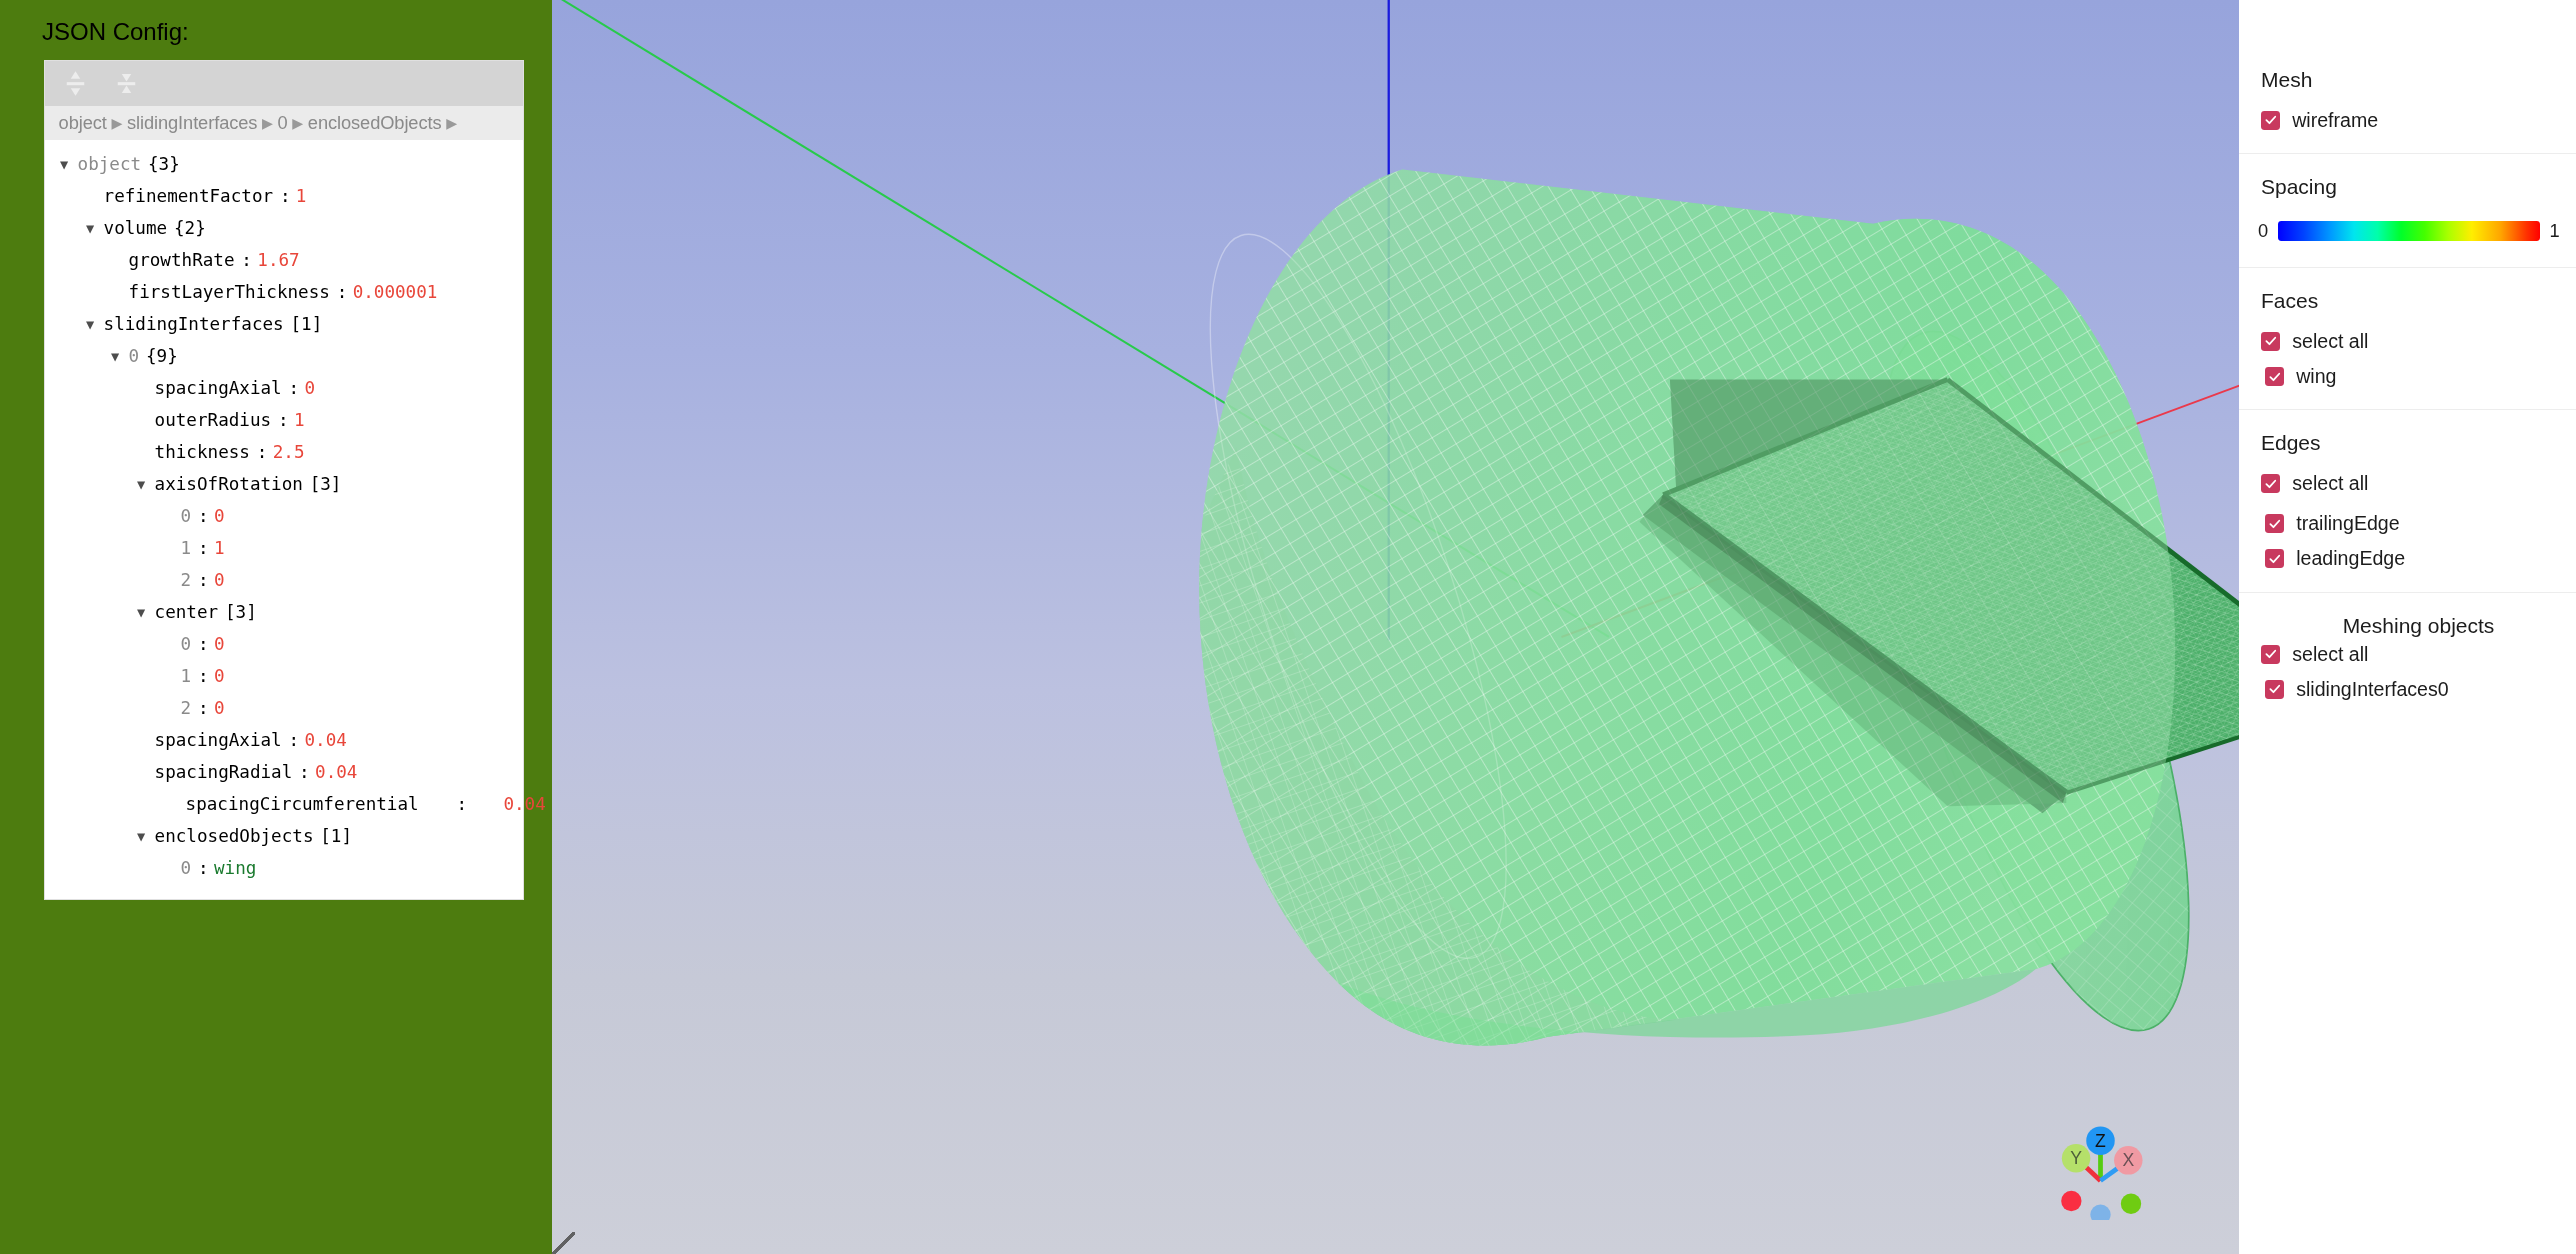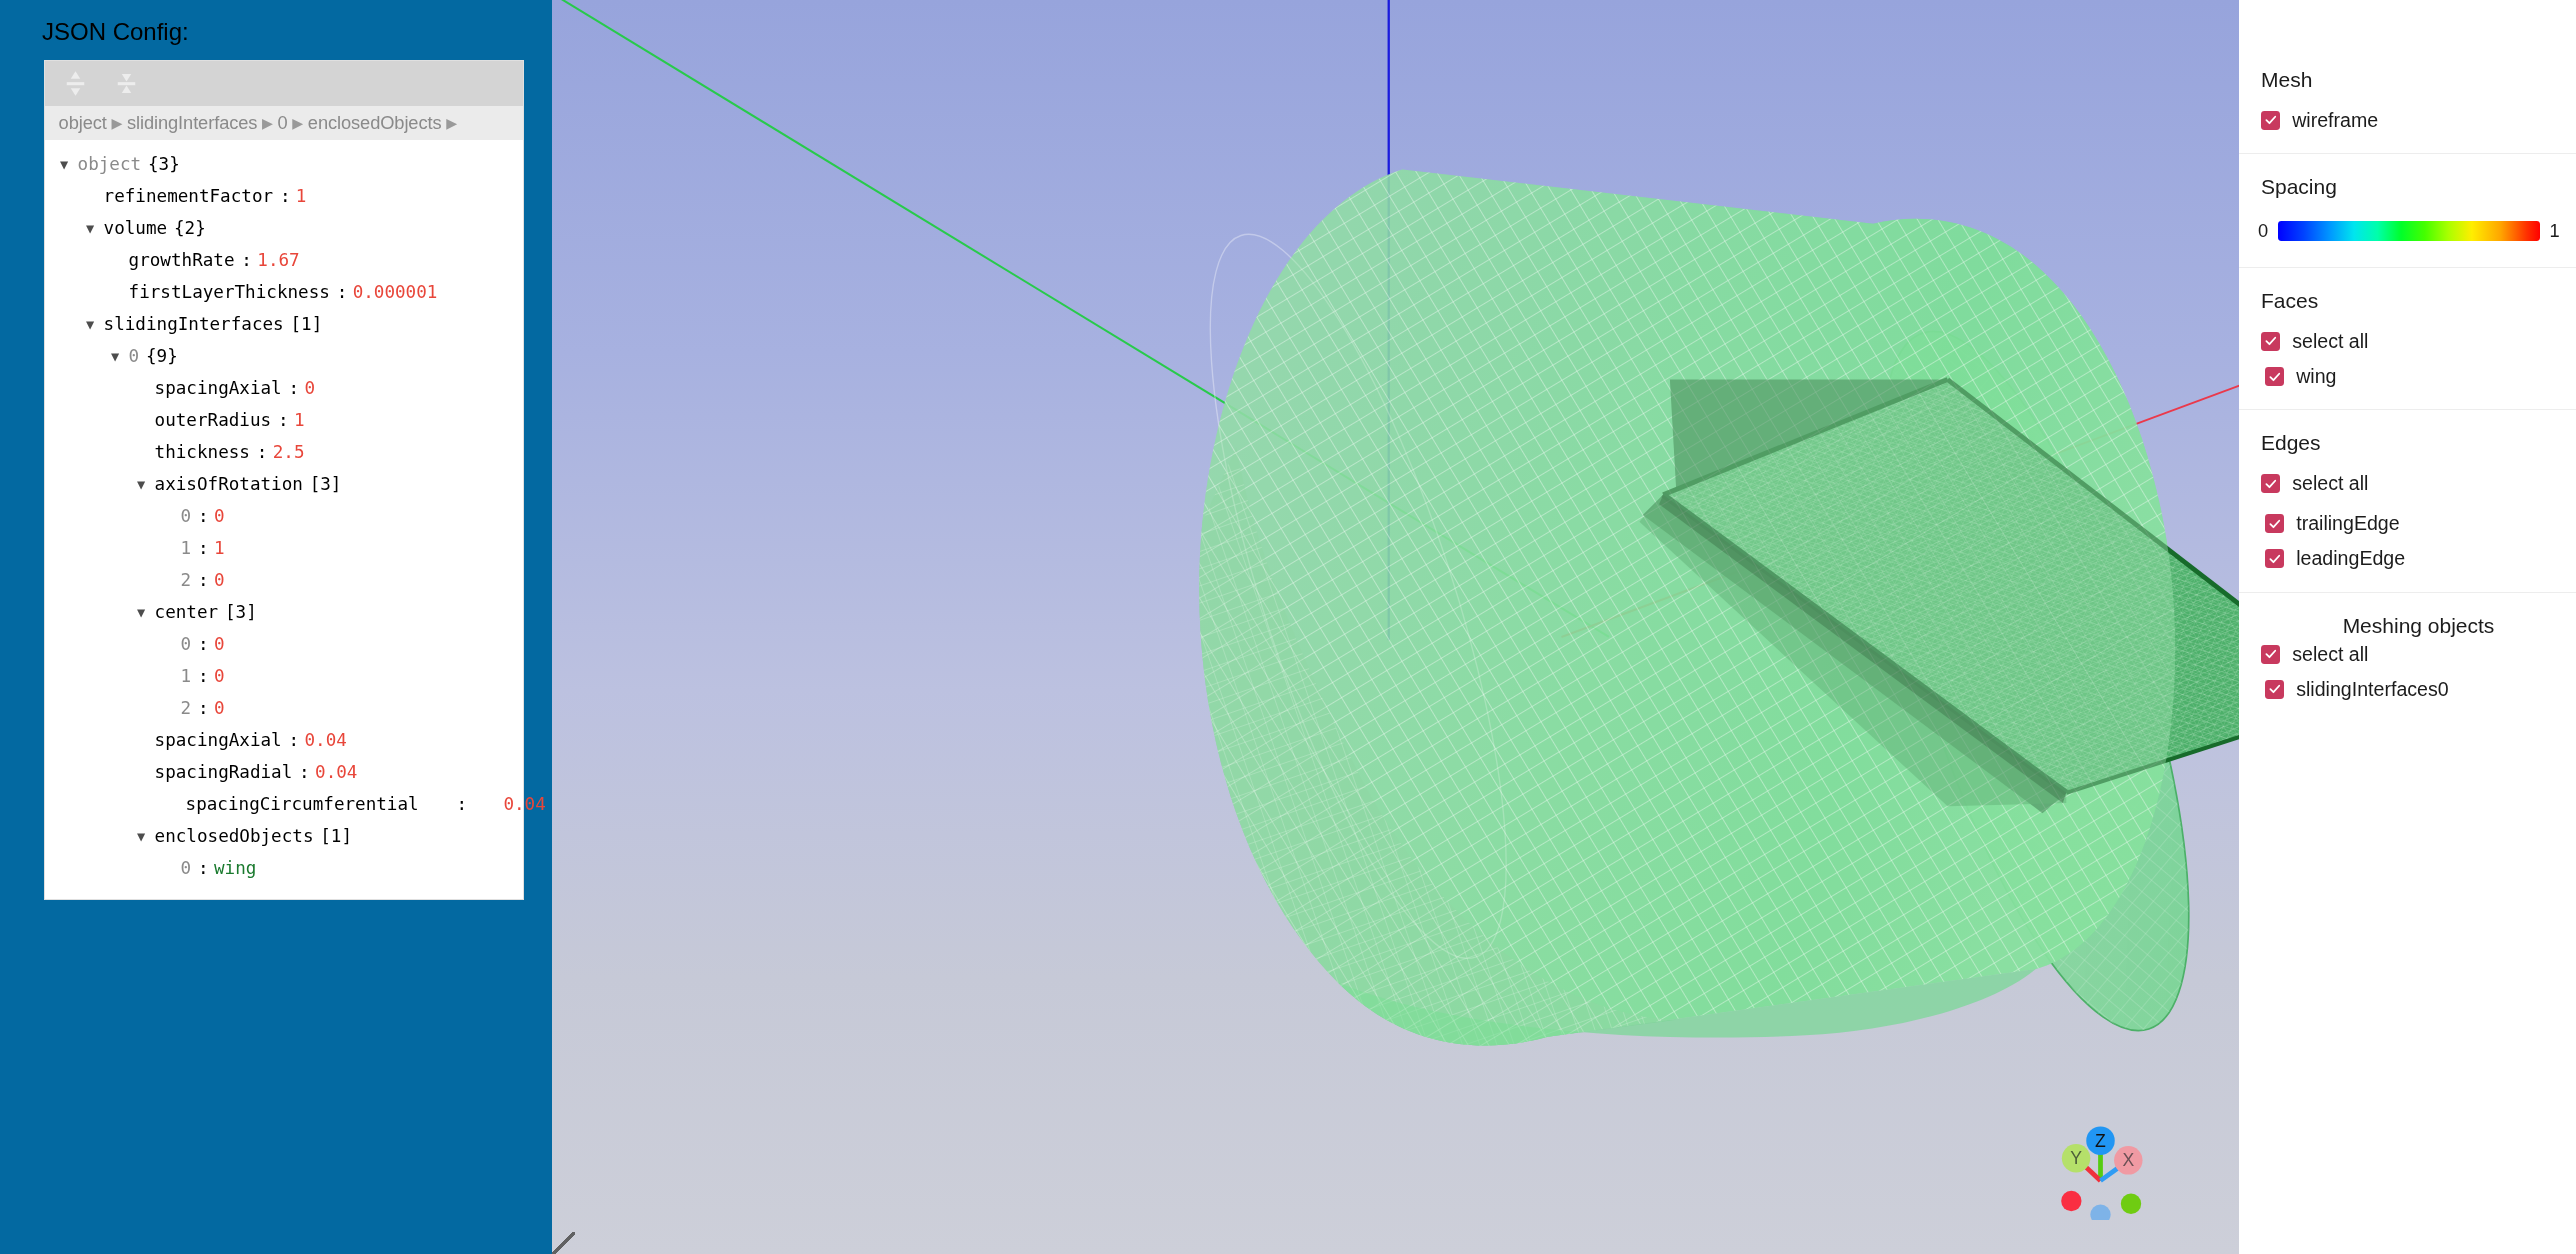--- a/index.html
+++ b/index.html
@@ -10,21 +10,21 @@
     overflow: hidden;
     background: #ffffff;
     font-family: "Liberation Sans", sans-serif;
   }
   #app { position: relative; width: 2576px; height: 1255px; background:#fff; }
 
   
   #left-panel {
     position: absolute; left: 0; top: 0;
     width: 552px; height: 1255px;
-    background: #0369a1;
+    background: #4d7c0f;
   }
   #json-config-title {
     position: absolute; left: 42px; top: 18.3px;
     font-size: 24px; color: #000; line-height: 27px;
     white-space: nowrap;
   }
   #json-editor {
     position: absolute; left: 44px; top: 60px;
     width: 480px;
     border: 0.7px solid #e0e0e0;

